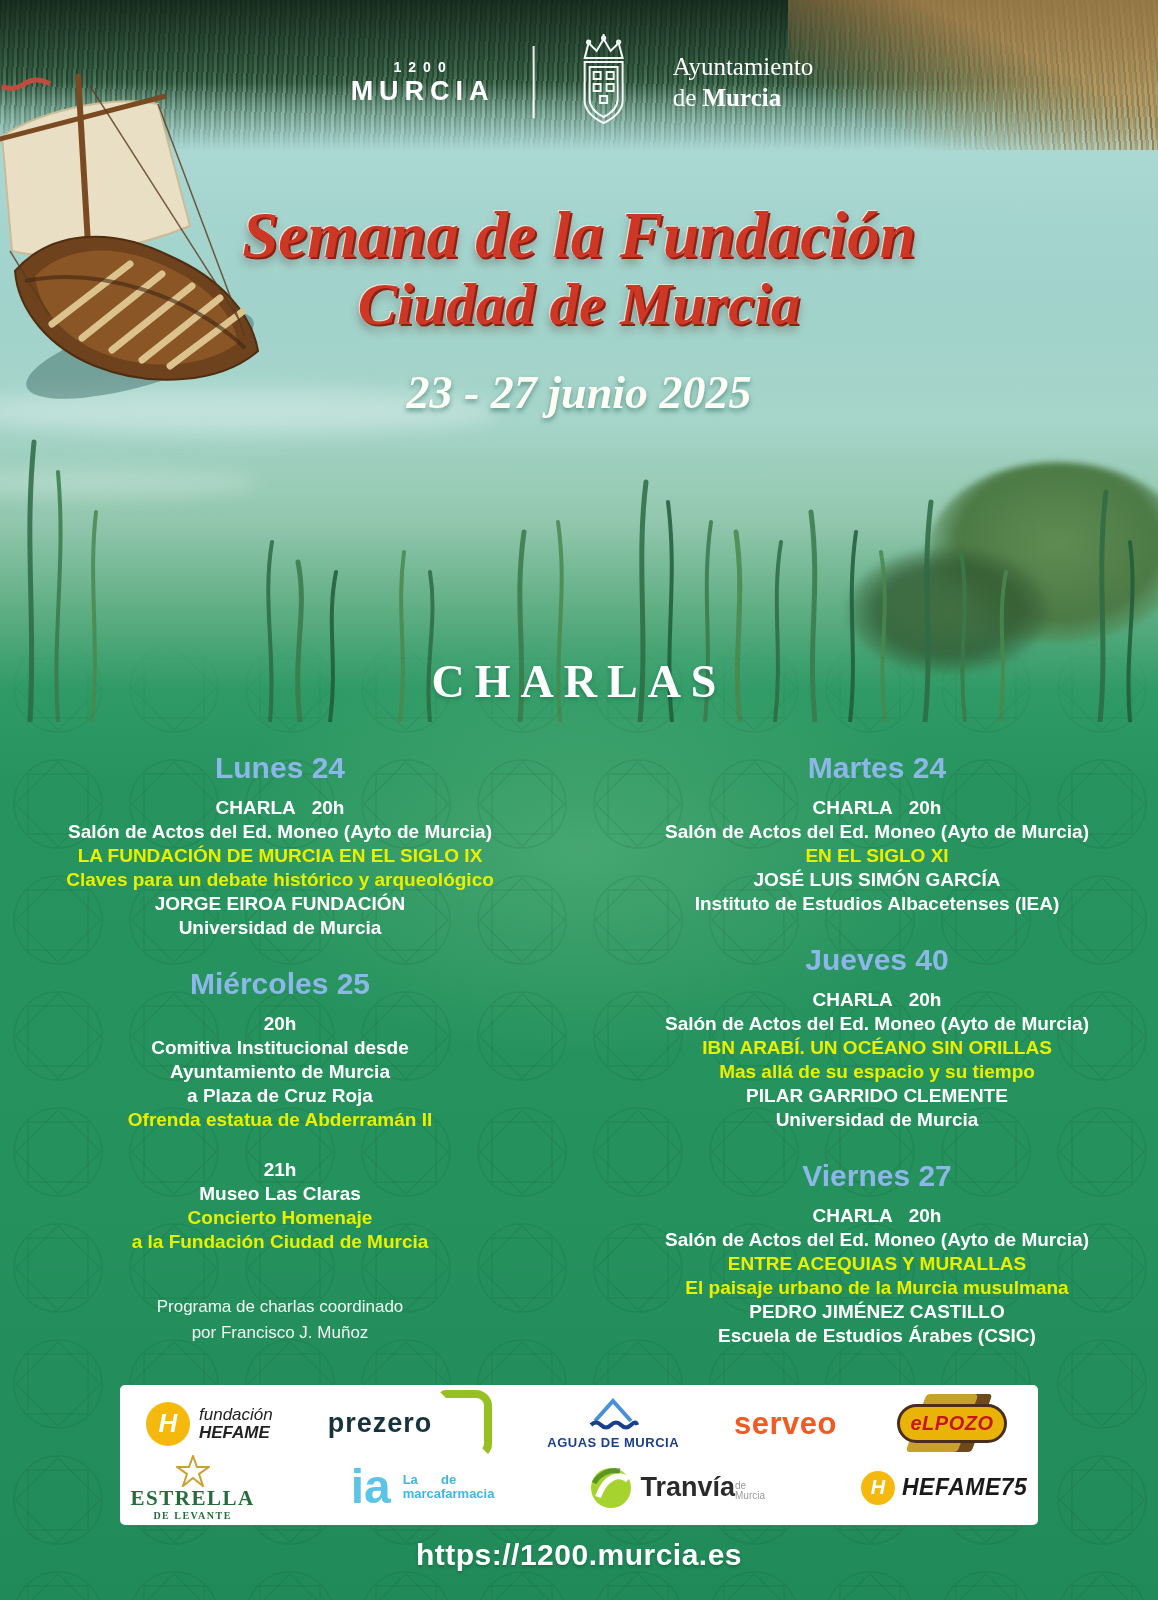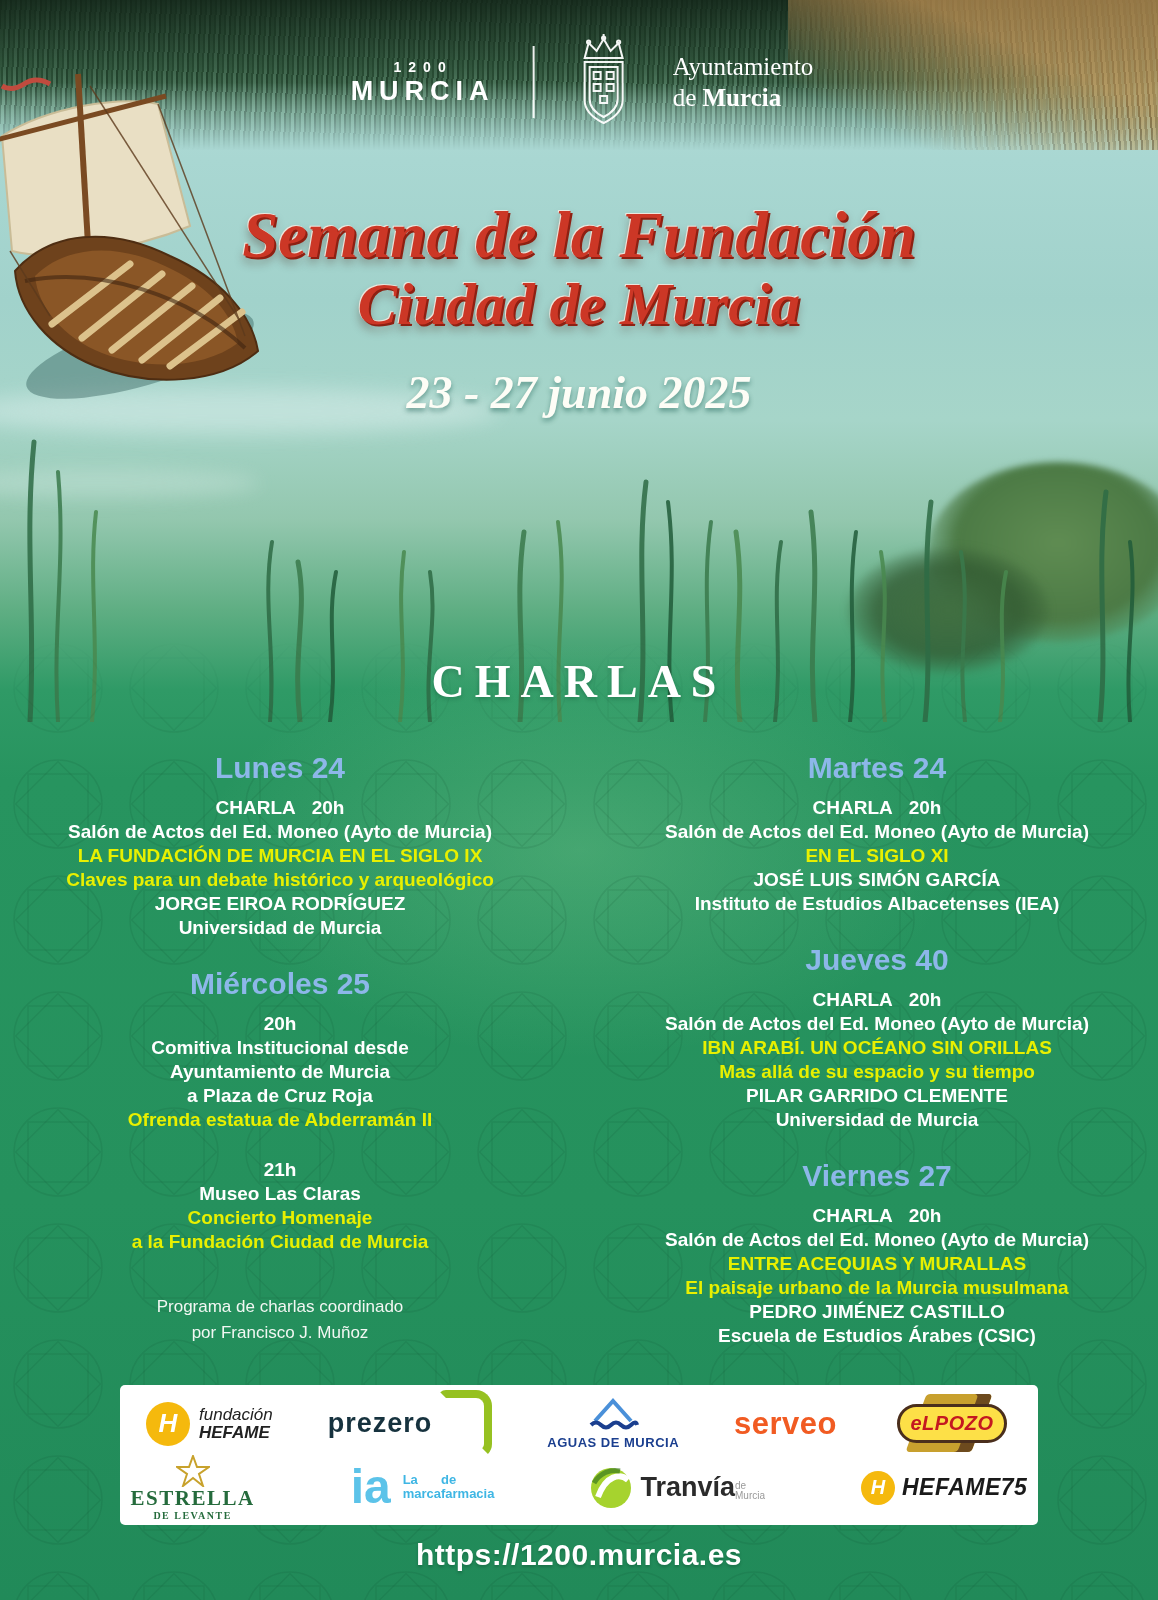--- a/index.html
+++ b/index.html
@@ -97,21 +97,21 @@
     border-left-color:transparent;border-bottom-color:transparent;border-radius:8px 16px 14px 8px;}
 
   .aguas{flex-direction:column;justify-content:center;}
   .aguas span{font-size:13px;font-weight:bold;color:#1b3f8f;letter-spacing:.5px;margin-top:2px;}
 
   .serveo span{font-size:31px;font-weight:800;color:#f15b22;letter-spacing:.5px;}
 
   .elpozo{position:relative;width:120px;height:56px;justify-content:center;}
   .ep-ribbon{position:absolute;left:24px;top:-2px;width:66px;height:58px;background:#c8a02e;
     transform:skewX(-20deg);border-radius:4px;box-shadow:inset -14px 0 0 #6d4a1e;}
-  .ep-oval{position:relative;background:#fde047;border:3px solid #4a2e1c;border-radius:24px;
+  .ep-oval{position:relative;background:#eab308;border:3px solid #4a2e1c;border-radius:24px;
     padding:5px 10px;color:#c41820;font-weight:800;font-size:20px;font-style:italic;letter-spacing:.5px;}
 
   .estrella{flex-direction:column;justify-content:center;font-family:"Liberation Serif",serif;color:#256b3c;line-height:1;}
   .estrella b{font-size:21px;letter-spacing:1.5px;margin-top:1px;}
   .estrella span{font-size:10px;font-weight:bold;letter-spacing:1.5px;margin-top:2px;}
 
   .iafarmacia .ia-mark{font-size:48px;font-weight:800;color:#5cc3e9;line-height:.8;margin-right:12px;}
   .iafarmacia .ia-text{display:flex;font-size:13px;font-weight:bold;
     color:#3eb6e4;line-height:1.15;}
 
@@ -240,21 +240,21 @@
   <div class="dates">23 - 27 junio 2025</div>
   <div class="charlas">CHARLAS</div>
 
   <section class="col col-left">
     <div class="day-block">
       <h3 class="day-name">Lunes 24</h3>
       <p class="line">CHARLA&nbsp;&nbsp;&nbsp;20h</p>
       <p class="line">Salón de Actos del Ed. Moneo (Ayto de Murcia)</p>
       <p class="line em">LA FUNDACIÓN DE MURCIA EN EL SIGLO IX</p>
       <p class="line em">Claves para un debate histórico y arqueológico</p>
-      <p class="line">JORGE EIROA RODRÍGUEZ</p>
+      <p class="line">JORGE EIROA FUNDACIÓN</p>
       <p class="line">Universidad de Murcia</p>
     </div>
     <div class="day-block">
       <h3 class="day-name">Miércoles 25</h3>
       <p class="line">20h</p>
       <p class="line">Comitiva Institucional desde</p>
       <p class="line">Ayuntamiento de Murcia</p>
       <p class="line">a Plaza de Cruz Roja</p>
       <p class="line em">Ofrenda estatua de Abderramán II</p>
       <div class="sub-block">

